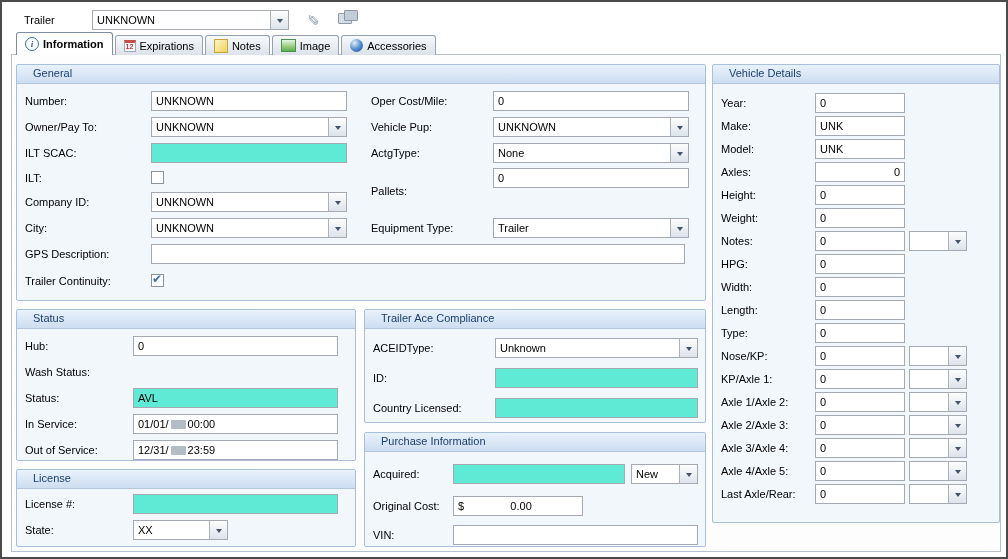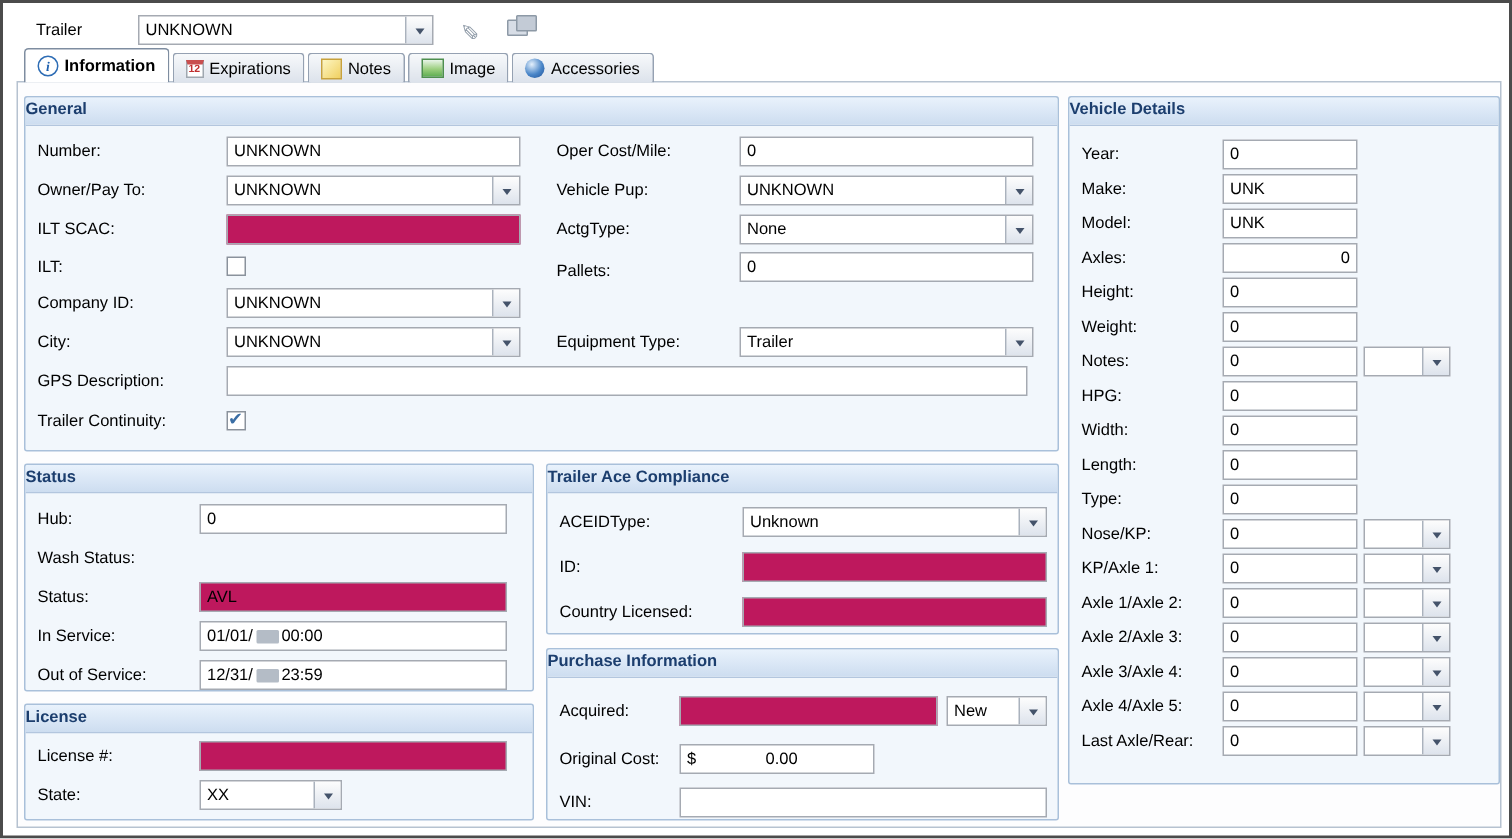--- a/index.html
+++ b/index.html
@@ -32,27 +32,27 @@
   .ticon.note { width:12px; height:12px; background:linear-gradient(135deg,#fdf6c3,#f0d060); border:1px solid #c8a23c; }
   .ticon.img { width:13px; height:11px; border:1px solid #4e8f4e;
     background:linear-gradient(180deg,#e8f4e8 0%,#9ccf7f 55%,#5fae53 100%); }
   .ticon.sphere { width:13px; height:13px; border-radius:50%;
     background:radial-gradient(circle at 35% 30%, #e4f0fc, #4a86c8 55%, #1d4f96); }
   
   .pane { position:absolute; left:9px; top:52px; width:990px; height:498px; box-sizing:border-box;
     border:1px solid #b6c2d0; background:#fdfdfe; }
   
   .grp { position:absolute; box-sizing:border-box; border:1px solid #a9c0da; background:#f2f7fc; border-radius:2px; z-index:2; }
-  .grp-h { height:18px; line-height:17px; padding:0 0; background:linear-gradient(#e9f2fc,#cdddf0);
-    border-bottom:1px solid #b3c6de; color:#1c3e6e; border-radius:2px 2px 0 0; white-space:nowrap;font-weight:bold; }
+  .grp-h { height:18px; line-height:17px; padding:0 16px; background:linear-gradient(#e9f2fc,#cdddf0);
+    border-bottom:1px solid #b3c6de; color:#1c3e6e; border-radius:2px 2px 0 0; white-space:nowrap; }
   .lbl { position:absolute; height:20px; line-height:20px; white-space:nowrap; }
   
   .tb { position:absolute; height:20px; box-sizing:border-box; background:#fff; border:1px solid #a5aab2;
     display:flex; align-items:center; padding:0 4px; overflow:hidden; white-space:nowrap; }
-  .tb.dis { background:#be185d; }
+  .tb.dis { background:#5eead4; }
   .tb.right { justify-content:flex-end; }
   .tb .cur { flex:none; }
   .tb .cval { margin:0 auto; }
   .combo { position:absolute; height:20px; box-sizing:border-box; background:#fff; border:1px solid #a5aab2;
     display:flex; align-items:stretch; overflow:hidden; }
   .combo .txt { flex:1; padding:0 4px; line-height:18px; white-space:nowrap; overflow:hidden; }
   .combo .btn { width:17px; flex:none; background:linear-gradient(#fdfdfd,#dde3ec); border-left:1px solid #aab2bd;
     display:flex; align-items:flex-start; justify-content:center; }
   .combo .btn::after { content:""; width:0; height:0; border:3px solid transparent; border-top:4px solid #44536a; margin-top:8px; }
   .cb { position:absolute; width:13px; height:13px; box-sizing:border-box; background:#fff; border:1px solid #8a929c; }
@@ -144,21 +144,21 @@
       <span class="txt">UNKNOWN</span>
       <span class="btn"></span>
     </div>
 
     <span class="lbl" style="left:354px;top:78px">ActgType:</span>
     <div class="combo" style="left:476px;top:78px;width:196px">
       <span class="txt">None</span>
       <span class="btn"></span>
     </div>
 
-    <span class="lbl" style="left:354px;top:106px">Pallets:</span>
+    <span class="lbl" style="left:354px;top:116px">Pallets:</span>
     <div class="tb" style="left:476px;top:103px;width:196px">0</div>
 
     <span class="lbl" style="left:354px;top:153px">Equipment Type:</span>
     <div class="combo" style="left:476px;top:153px;width:196px">
       <span class="txt">Trailer</span>
       <span class="btn"></span>
     </div>
   </div>
 
   <div class="grp" style="left:14px;top:307px;width:340px;height:152px">

